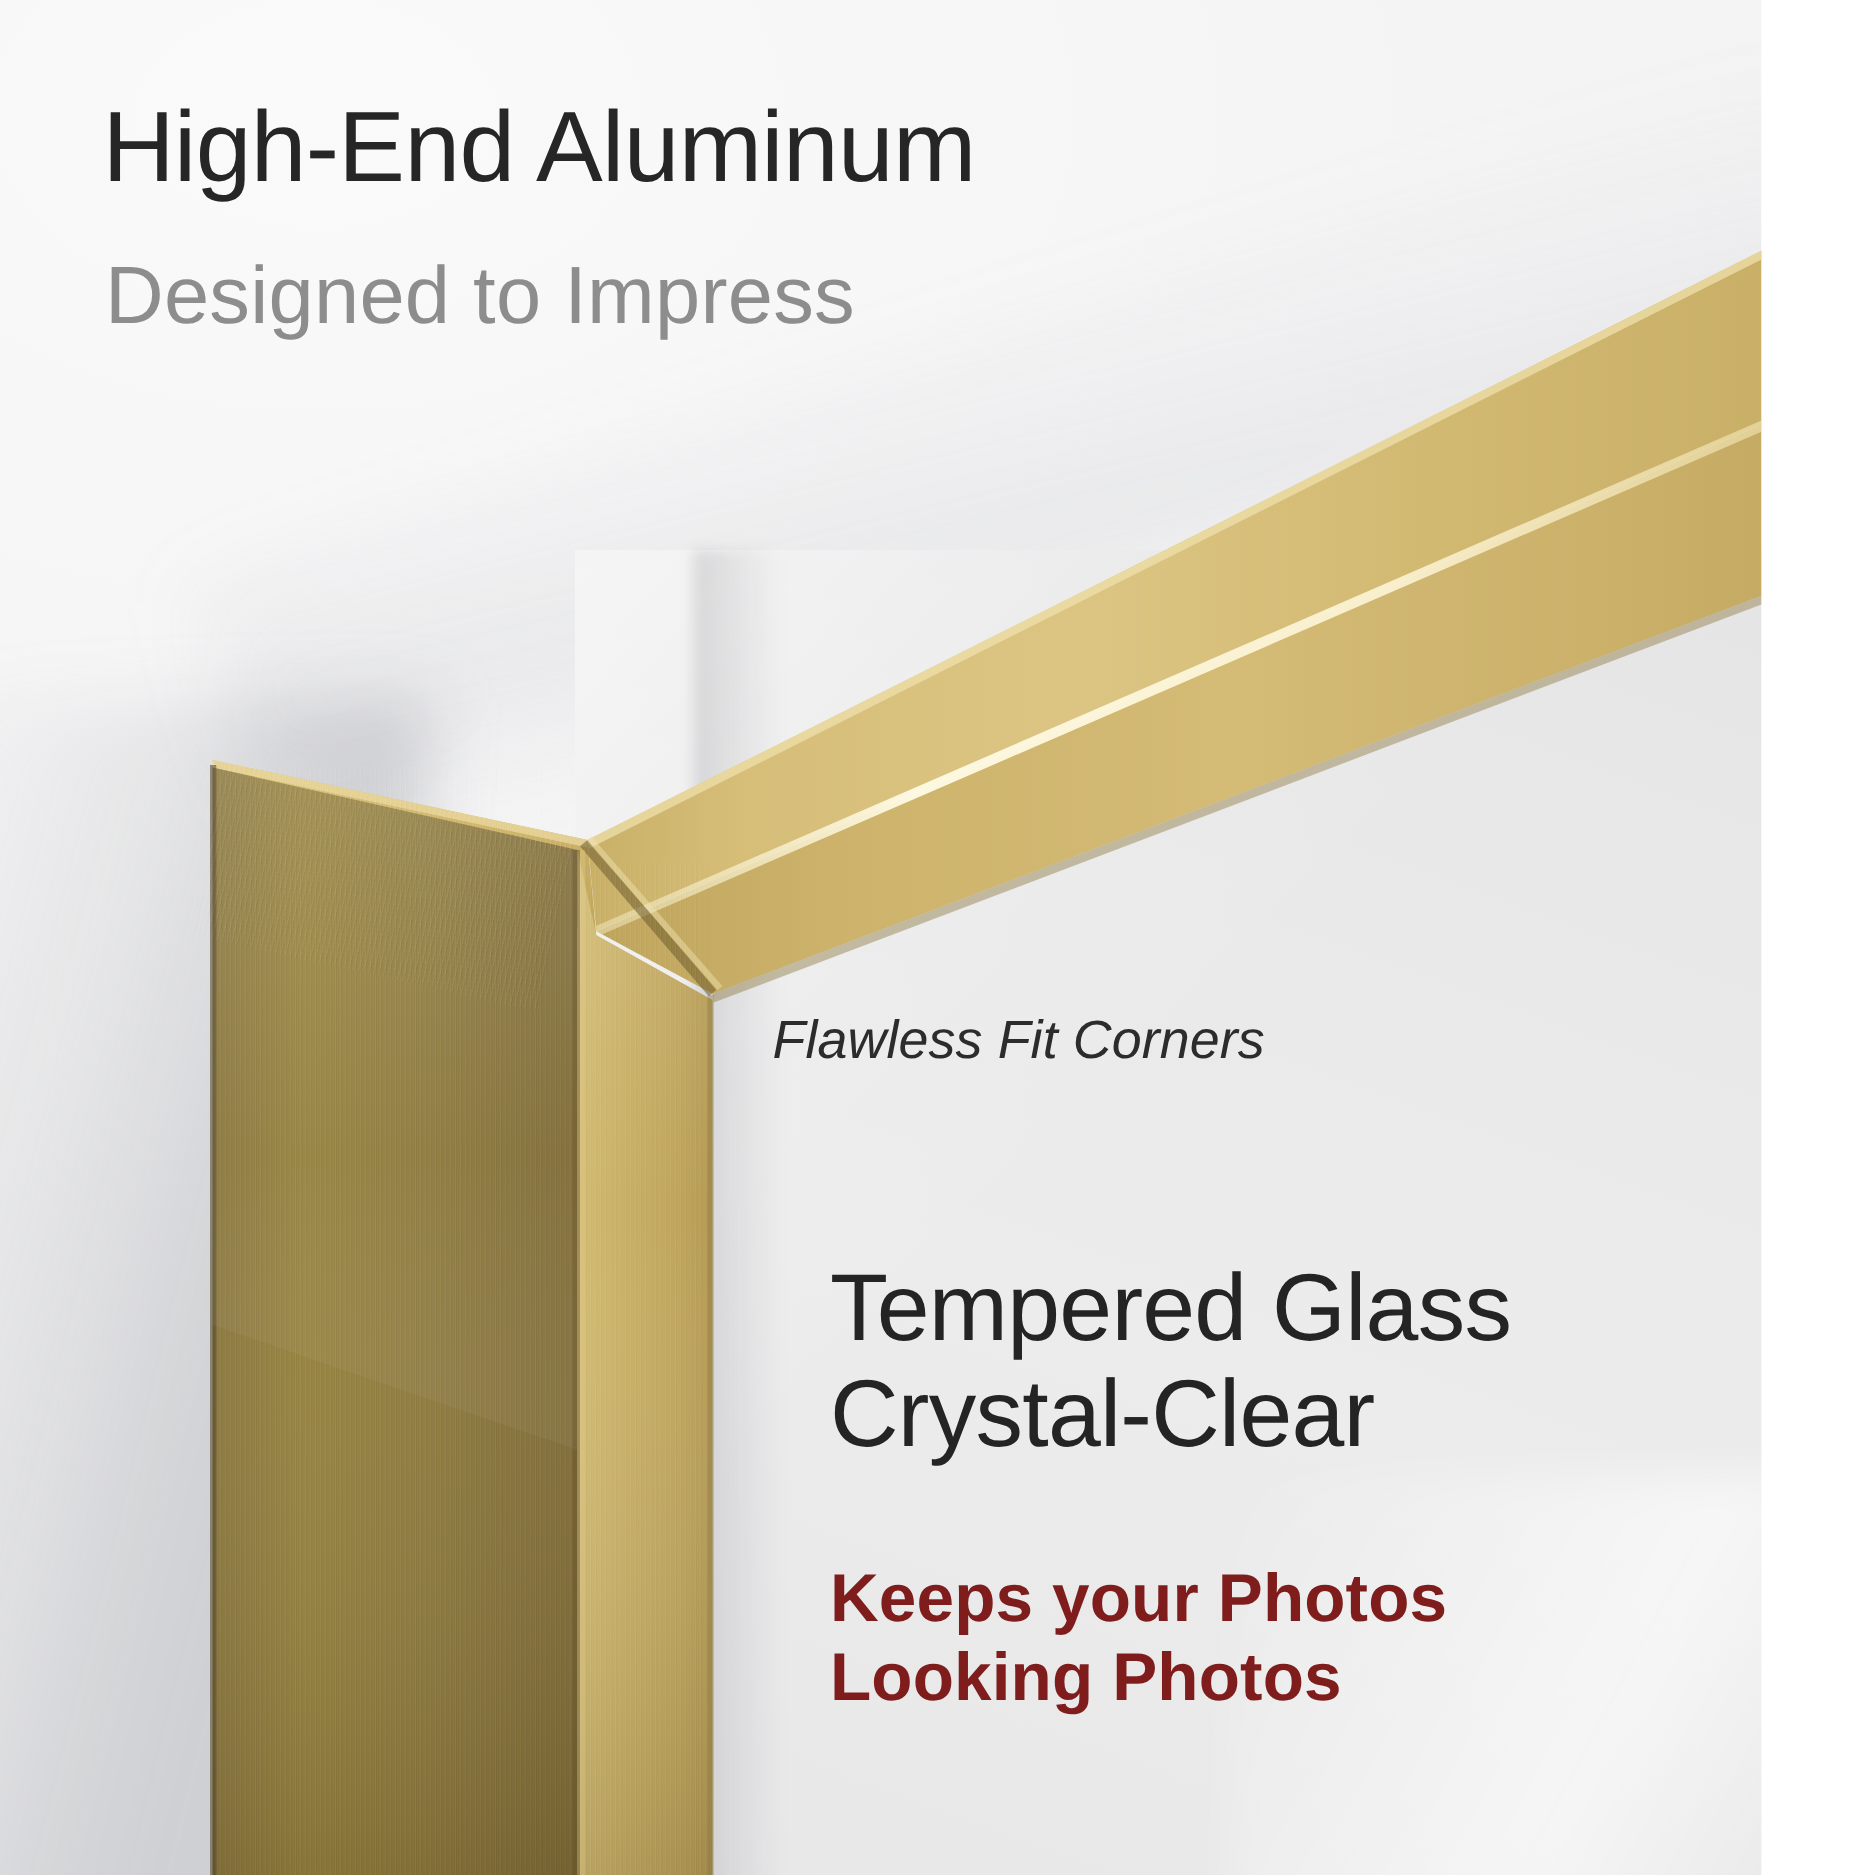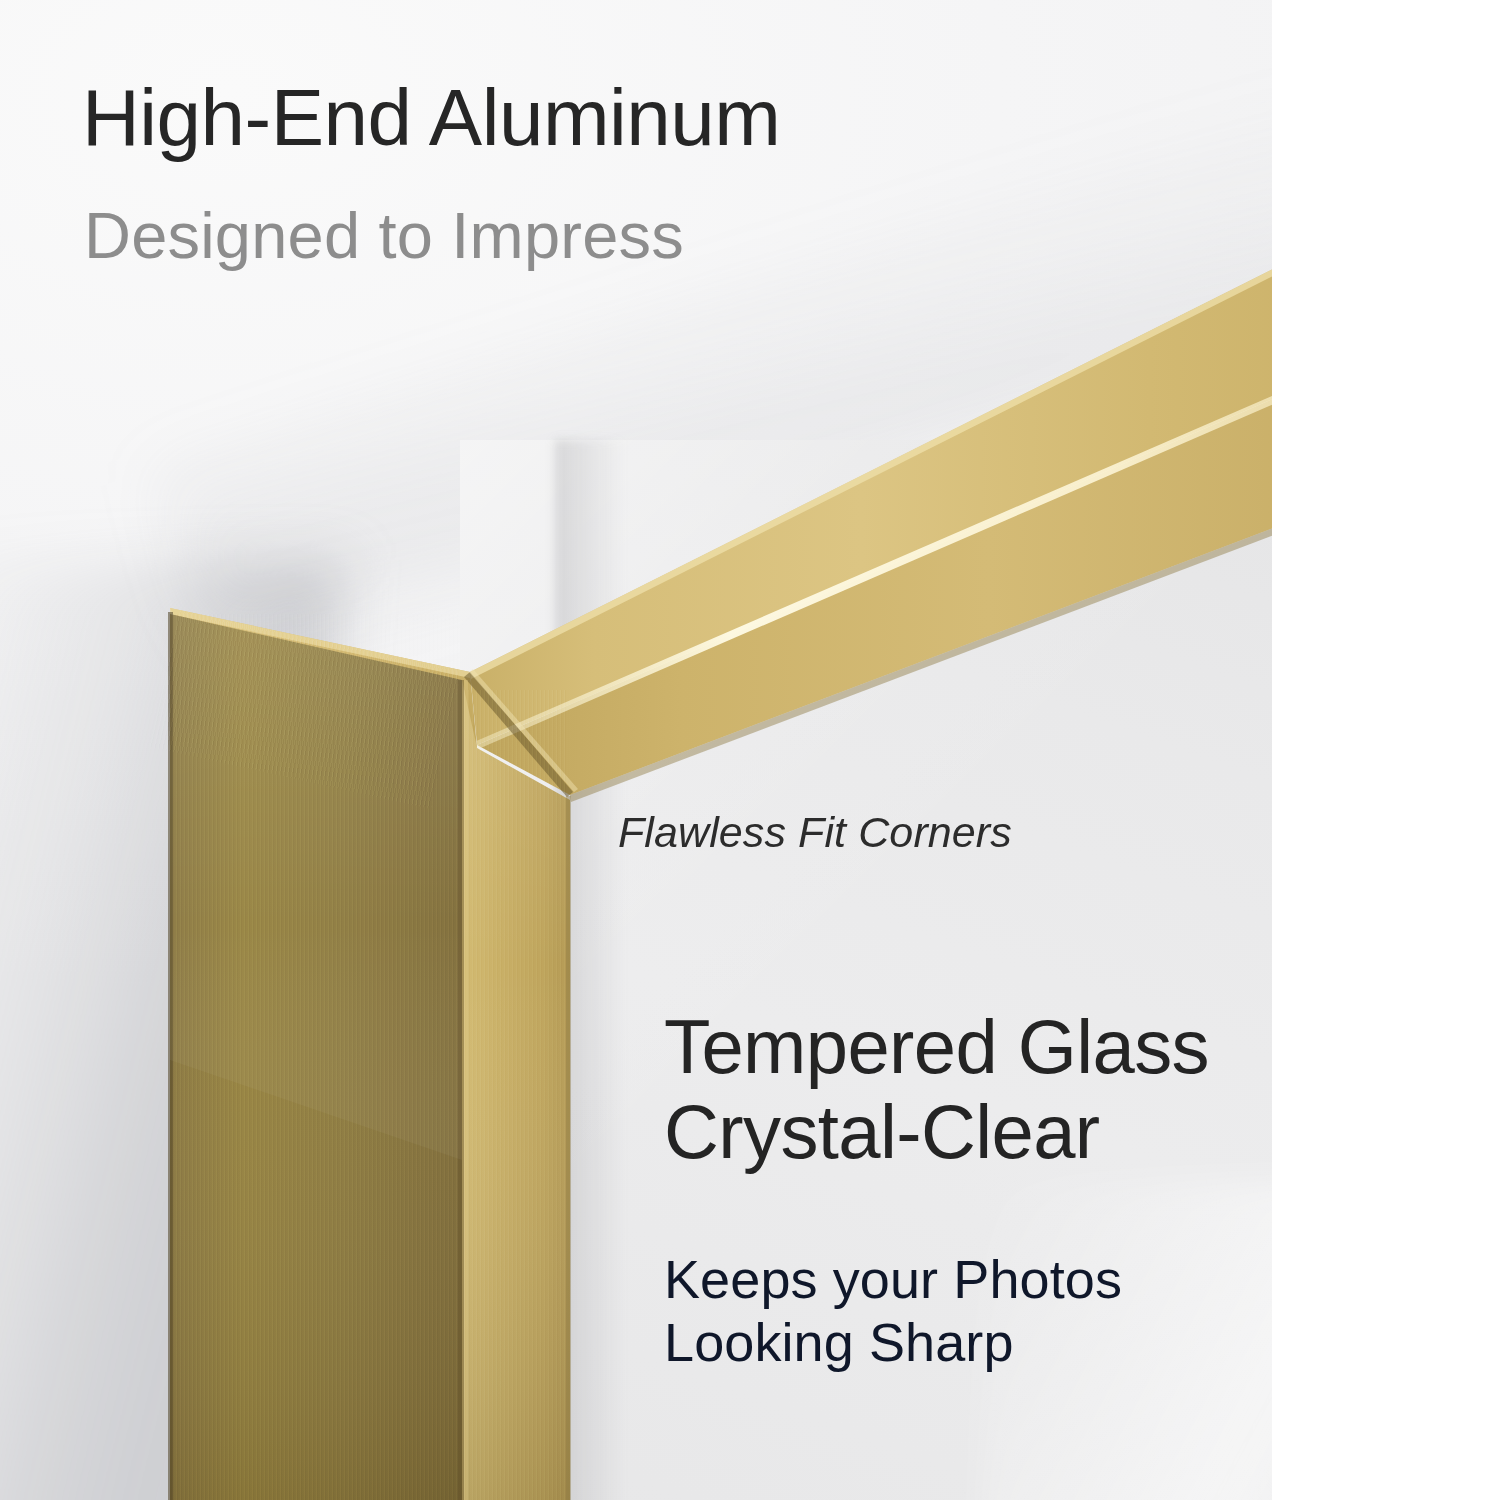--- a/index.html
+++ b/index.html
@@ -2,21 +2,21 @@
 <html><head>
 <meta charset="utf-8">
 <style>
   html, body {
     margin: 0;
     padding: 0;
     background: #ffffff;
   }
   #stage {
     position: relative;
-    width: 1272px;
+    width: 1409px;
     height: 1500px;
     overflow: hidden;
     background: #f5f5f6;
     font-family: "Liberation Sans", sans-serif;
     -webkit-font-smoothing: antialiased;
   }
 
   
   .wall {
     position: absolute;
@@ -142,24 +142,24 @@
     letter-spacing: -0.6px;
     line-height: 1.12;
     color: #242424;
     white-space: nowrap;
   }
   .glass-sub {
     position: absolute;
     left: 664px;
     top: 1248px;
     font-size: 54px;
-    font-weight: 400;
+    font-weight: 700;
     letter-spacing: 0.1px;
     line-height: 1.16;
-    color: #0f172a;
+    color: #7f1d1d;
     white-space: nowrap;
   }
 </style>
 </head>
 <body>
 
 <div id="stage">
 
   <div class="wall"></div>
 
@@ -273,16 +273,16 @@
 
   <div class="anno-corners">Flawless Fit Corners</div>
 
   <div class="glass-title">
     <div>Tempered Glass</div>
     <div>Crystal-Clear</div>
   </div>
 
   <div class="glass-sub">
     <div>Keeps your Photos</div>
-    <div>Looking Sharp</div>
+    <div>Looking Photos</div>
   </div>
 
 </div>
 
 </body></html>

